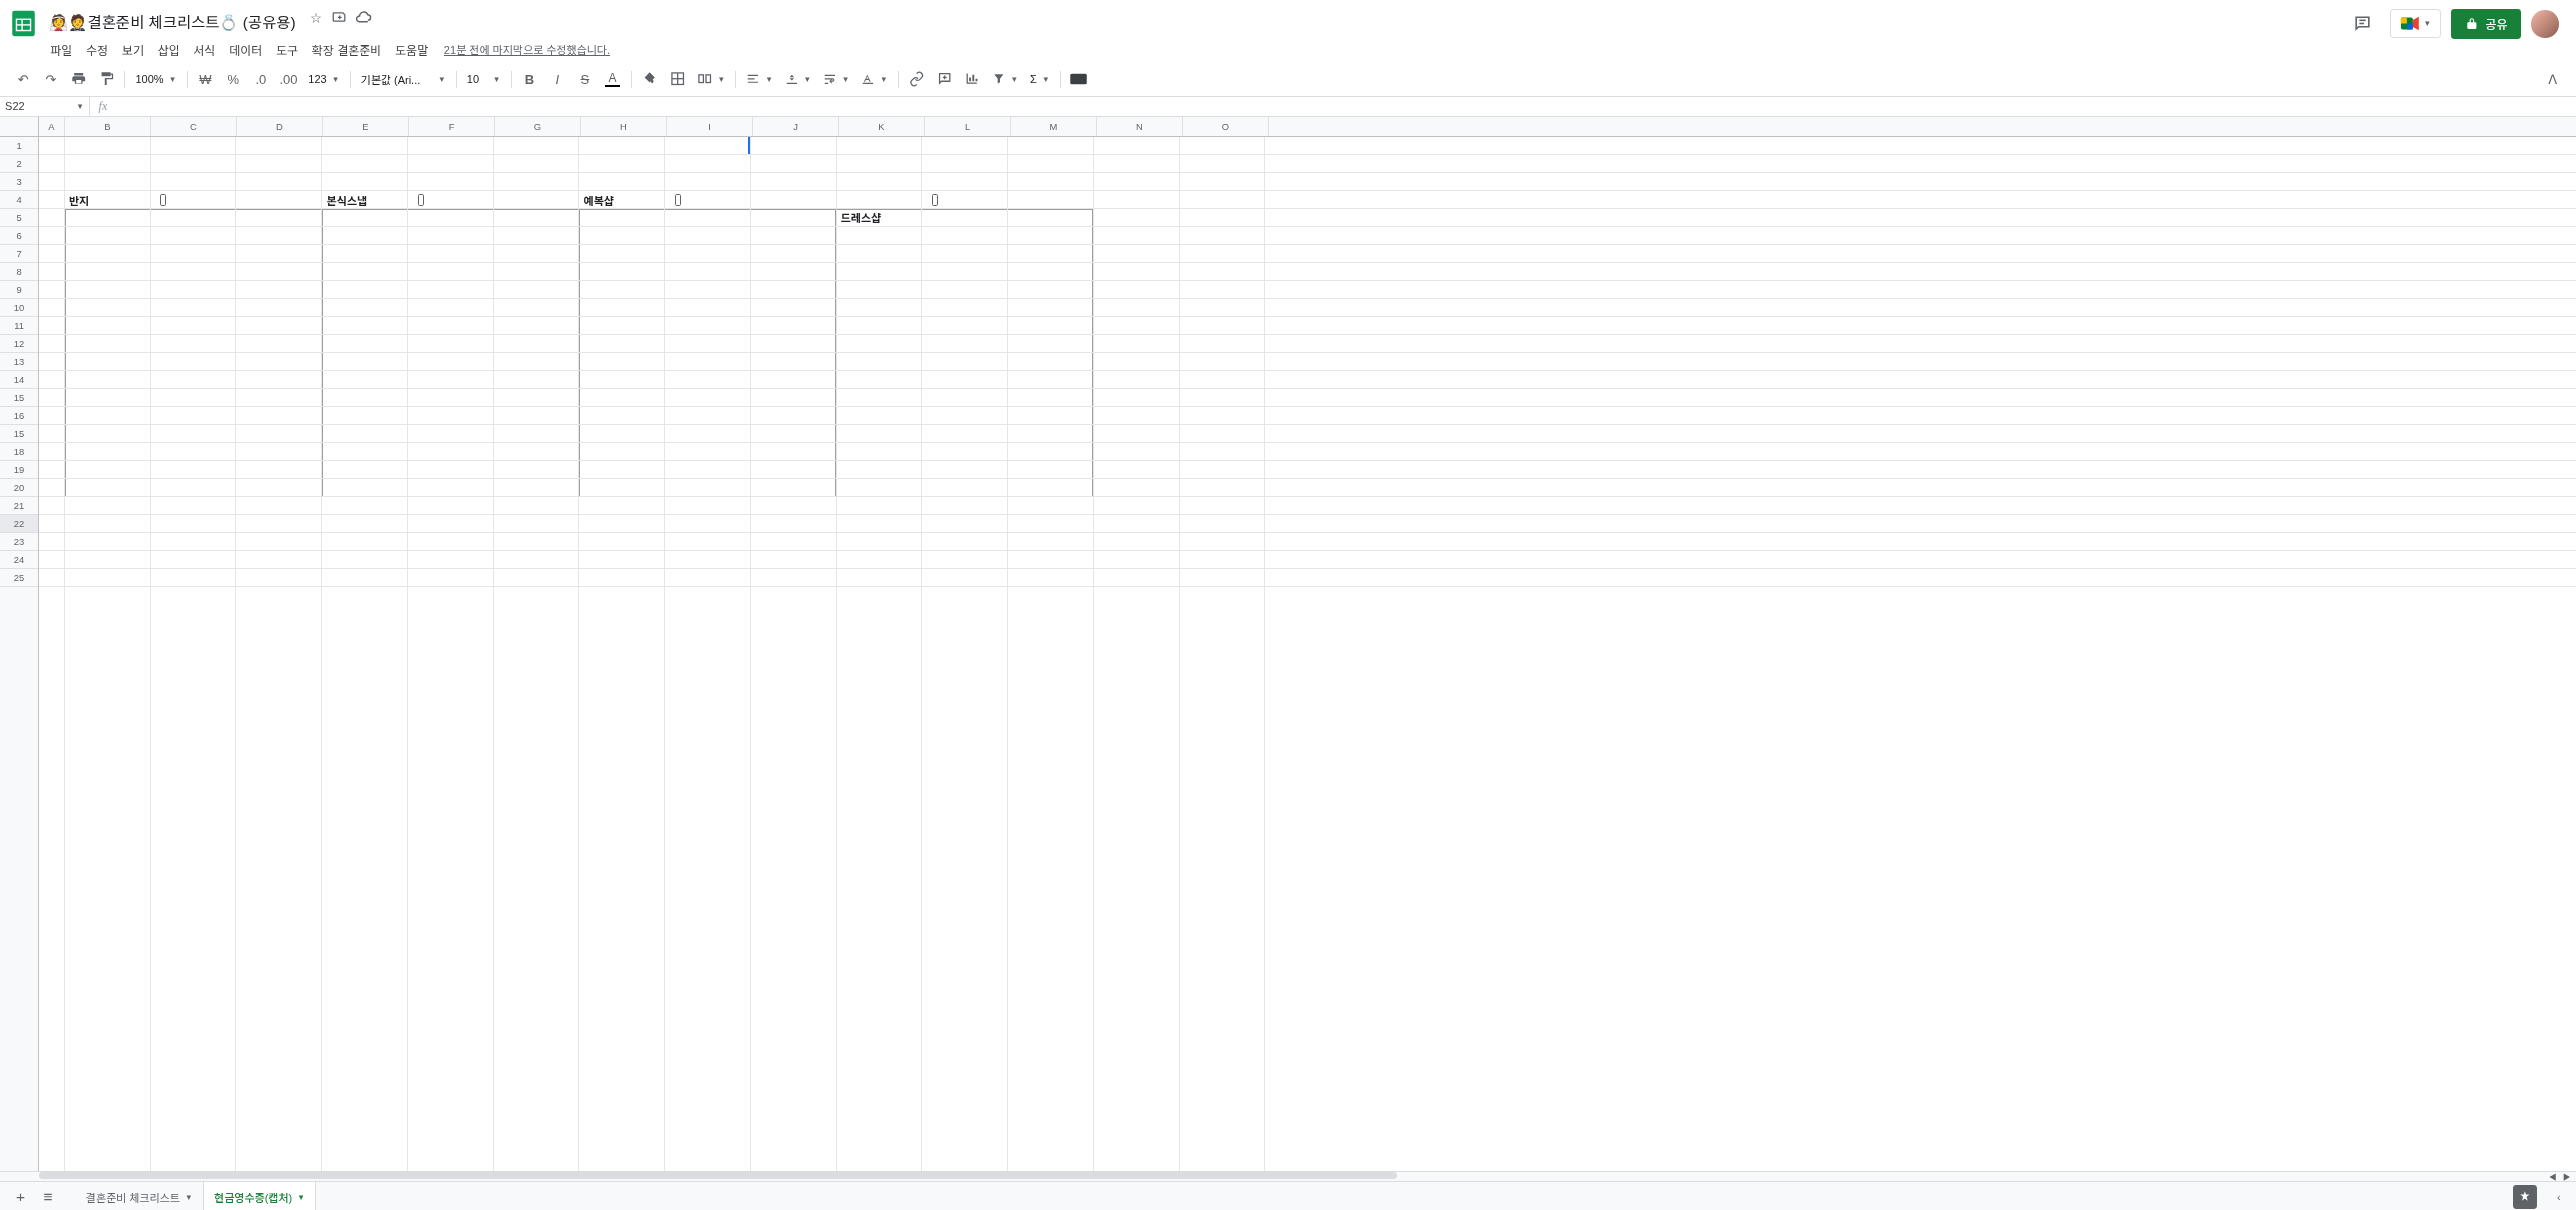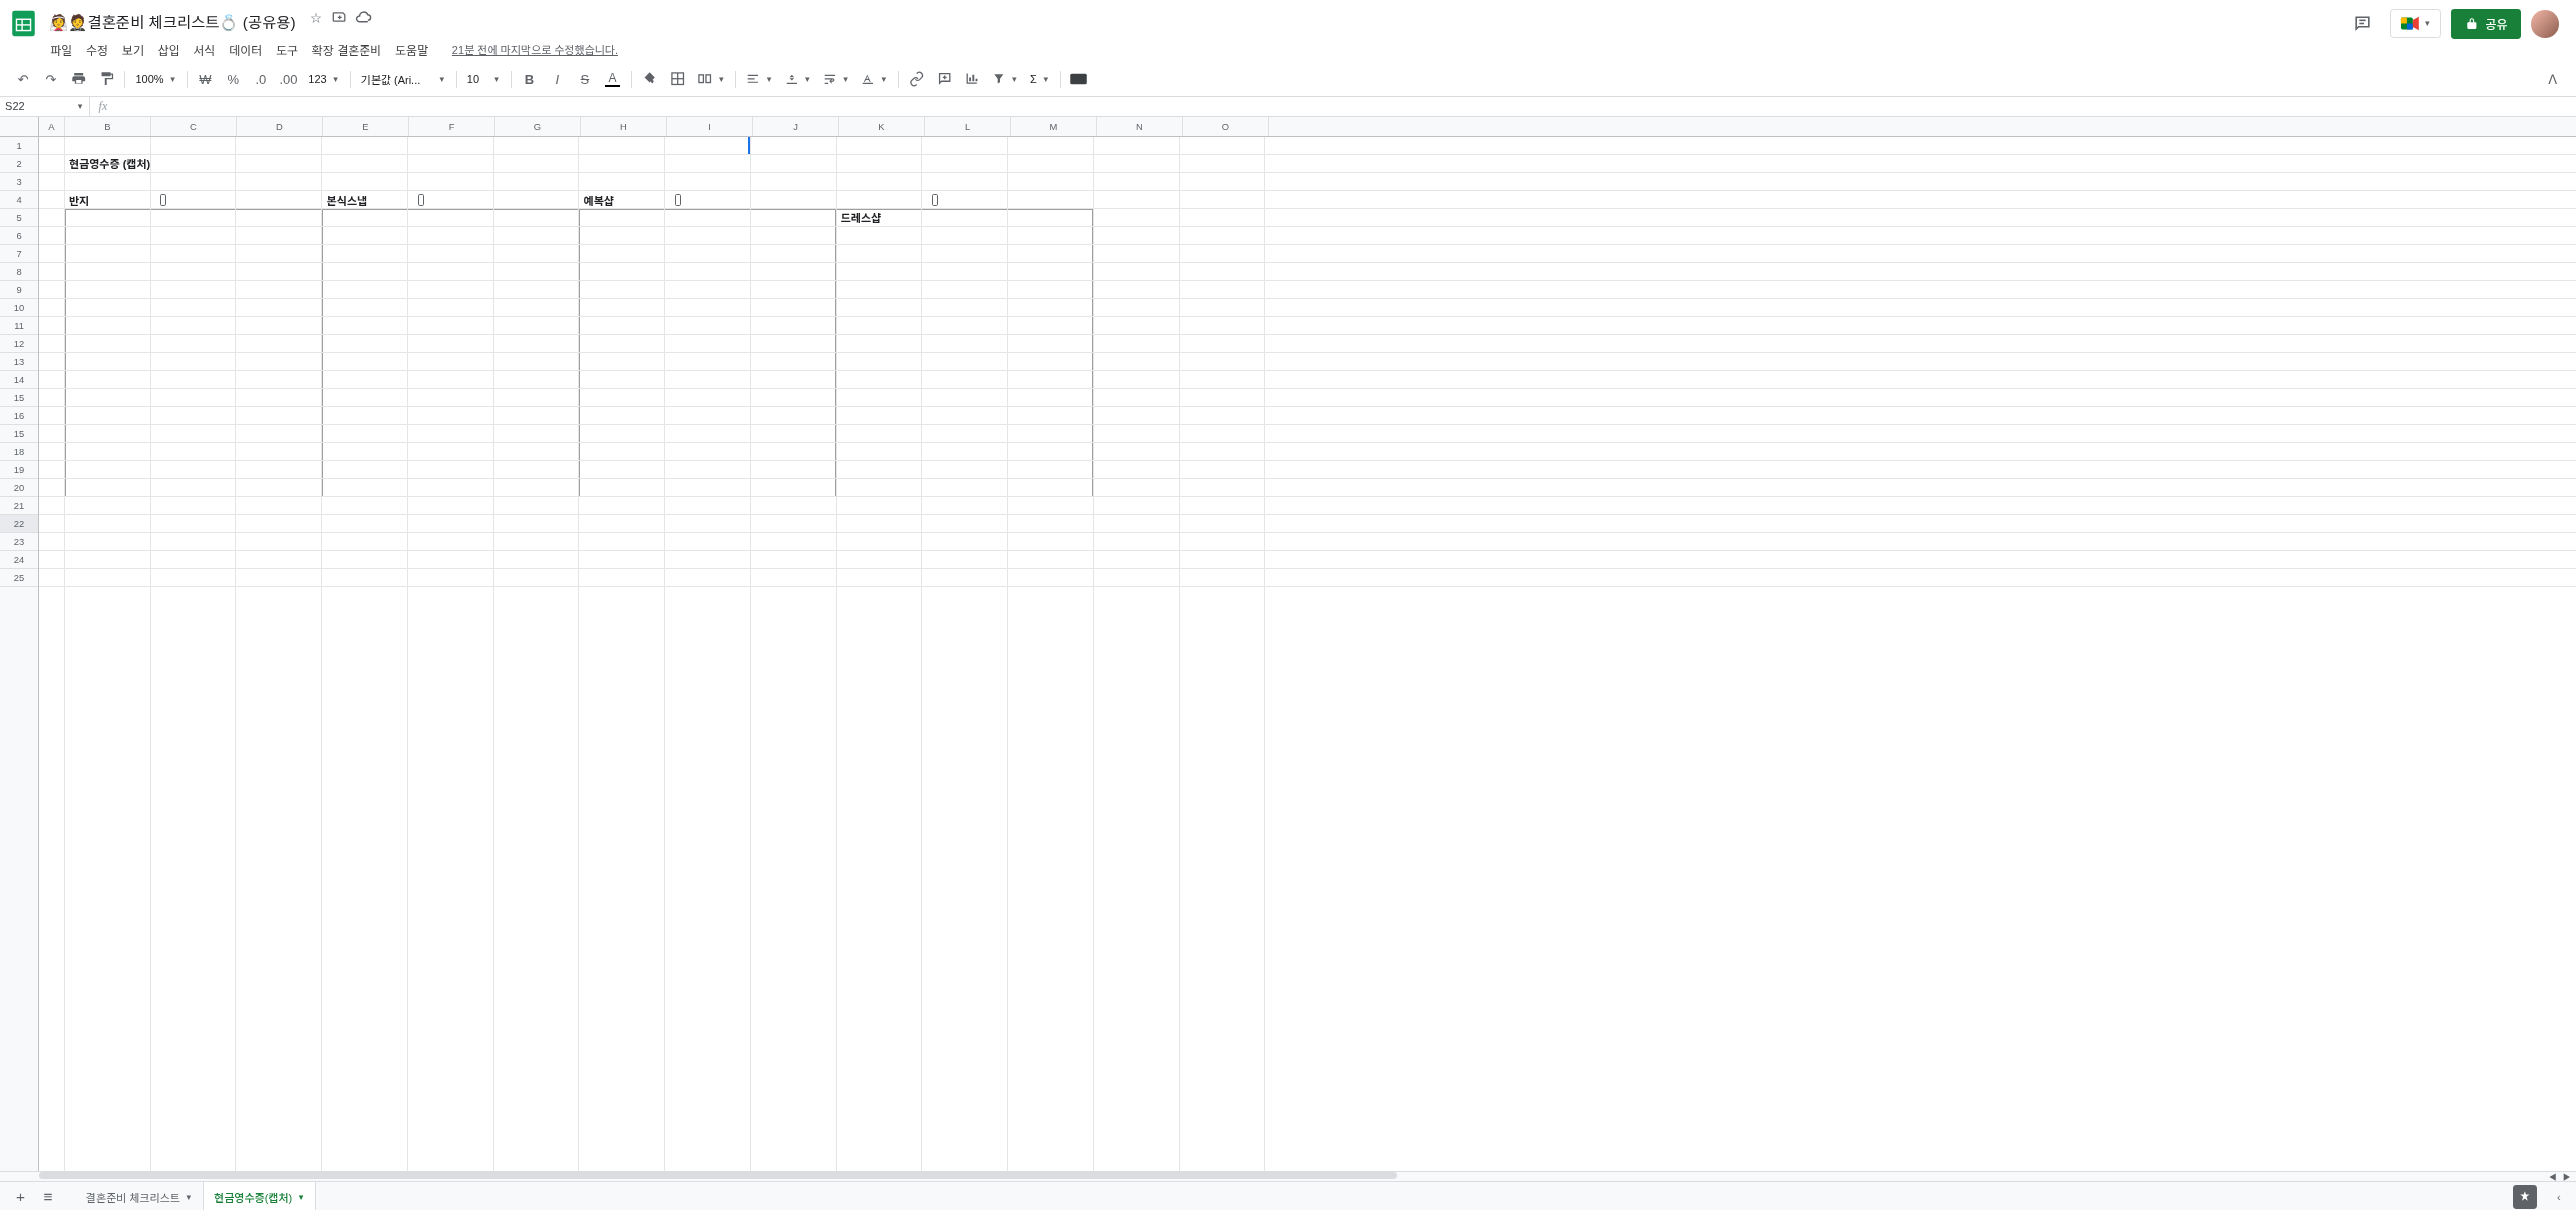--- a/index.html
+++ b/index.html
@@ -8,21 +8,21 @@
   
   .header { display: flex; align-items: flex-start; padding: 6.9px 10.3px 0 6.9px; }
   .logo { width: 34px; height: 34px; display: flex; align-items: center; justify-content: center; margin-right: 3.4px; flex-shrink: 0; }
   .logo svg { width: 31px; height: 31px; }
   .title-area { flex: 1; }
   .title-row { display: flex; gap: 6.9px; padding: 1.7px 0; }
   .doc-title { font-size: 15.4px; color: #202124; padding: 1.7px 5.1px; border-radius: 3.4px; }
   .title-icon { width: 17px; height: 17px; color: #5f6368; cursor: pointer; display: flex; align-items: center; justify-content: center; }
   .menubar { display: flex; gap: 1.7px; padding: 1.7px 0; align-items: center; }
   .menu-item { padding: 3.4px 6px; font-size: 12px; color: #404040; cursor: pointer; border-radius: 3.4px; }
-  .last-edit { font-size: 11px; color: #5f6368; text-decoration: underline; margin-left: 16px; cursor: pointer; }
+  .last-edit { font-size: 11px; color: #5f6368; text-decoration: underline; margin-left: 8px; cursor: pointer; }
   .header-right { display: flex; align-items: center; gap: 10.3px; padding-right: 6.9px; }
   .header-btn { width: 34px; height: 34px; border-radius: 50%; display: flex; align-items: center; justify-content: center; cursor: pointer; color: #5f6368; }
   .meet-btn { display: flex; align-items: center; gap: 3.4px; padding: 5.1px 8.6px; border-radius: 3.4px; border: 0.9px solid #dadce0; cursor: pointer; }
   .meet-icon { width: 20.6px; height: 17px; }
   .share-btn { background: #188038; color: #fff; padding: 6.9px 13.7px; border-radius: 3.4px; display: flex; align-items: center; gap: 6.9px; cursor: pointer; font-size: 12px; font-weight: 500; }
   .avatar { width: 27.4px; height: 27.4px; border-radius: 50%; background: linear-gradient(135deg, #f4b7a8, #8b5d4e); cursor: pointer; }
   
   
   .toolbar { display: flex; align-items: center; padding: 3.4px 10.3px; border-bottom: 0.9px solid #dadce0; gap: 1.7px; }
   .tb-btn { width: 26px; height: 26px; display: flex; align-items: center; justify-content: center; cursor: pointer; border-radius: 1.7px; color: #5f6368; font-size: 13px; }
@@ -329,21 +329,20 @@
         <div class="row-header">19</div>
         <div class="row-header">20</div>
         <div class="row-header">21</div>
         <div class="row-header active">22</div>
         <div class="row-header">23</div>
         <div class="row-header">24</div>
         <div class="row-header">25</div>
       </div>
     <div class="cells" id="cells">
 
-      <div class="cell-content section-title" style="left:27.4px; top:18px; width:1026px;">현금영수증 (캡처)</div>
 
       <div class="cell-content" style="left:27.4px; top:55px; font-weight:bold;">반지</div>
       <div class="cell-content" style="left:118px; top:57px; width:12px;">
           <div class="checkbox"></div>
         </div>
 
       <div class="cell-content" style="left:285px; top:55px; font-weight:bold;">본식스냅</div>
       <div class="cell-content" style="left:376px; top:57px; width:12px;">
           <div class="checkbox"></div>
         </div>

